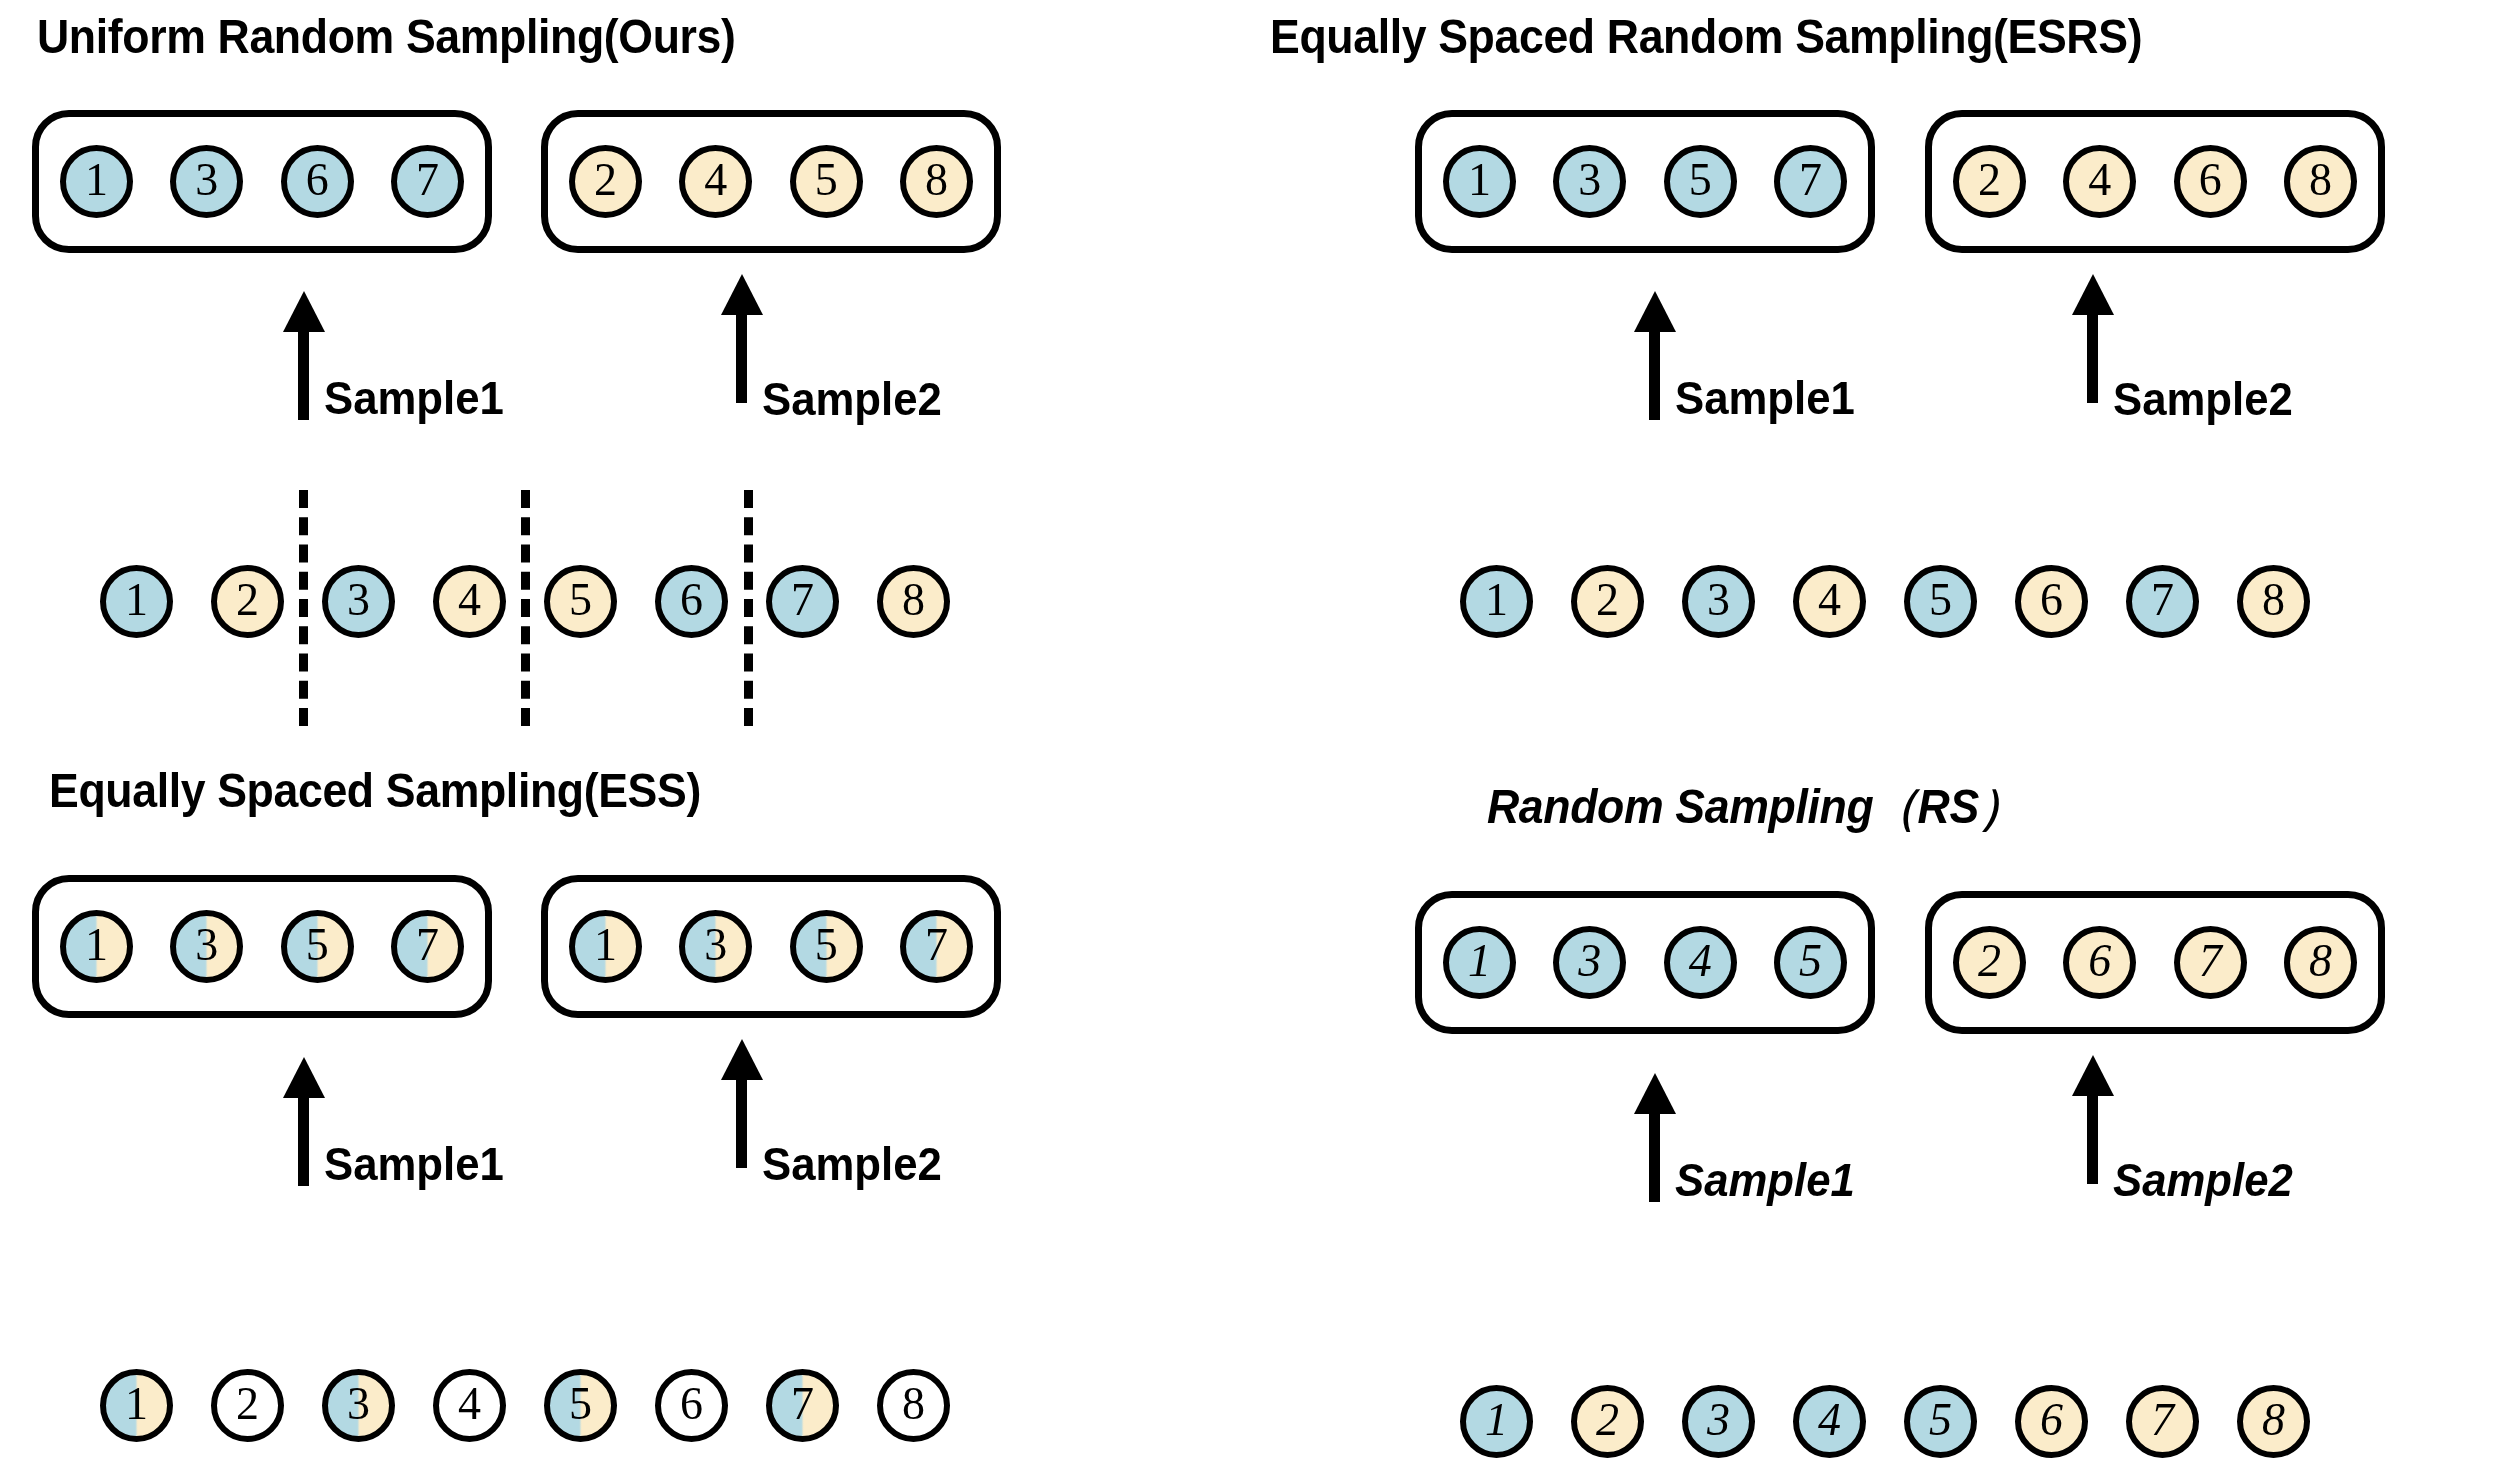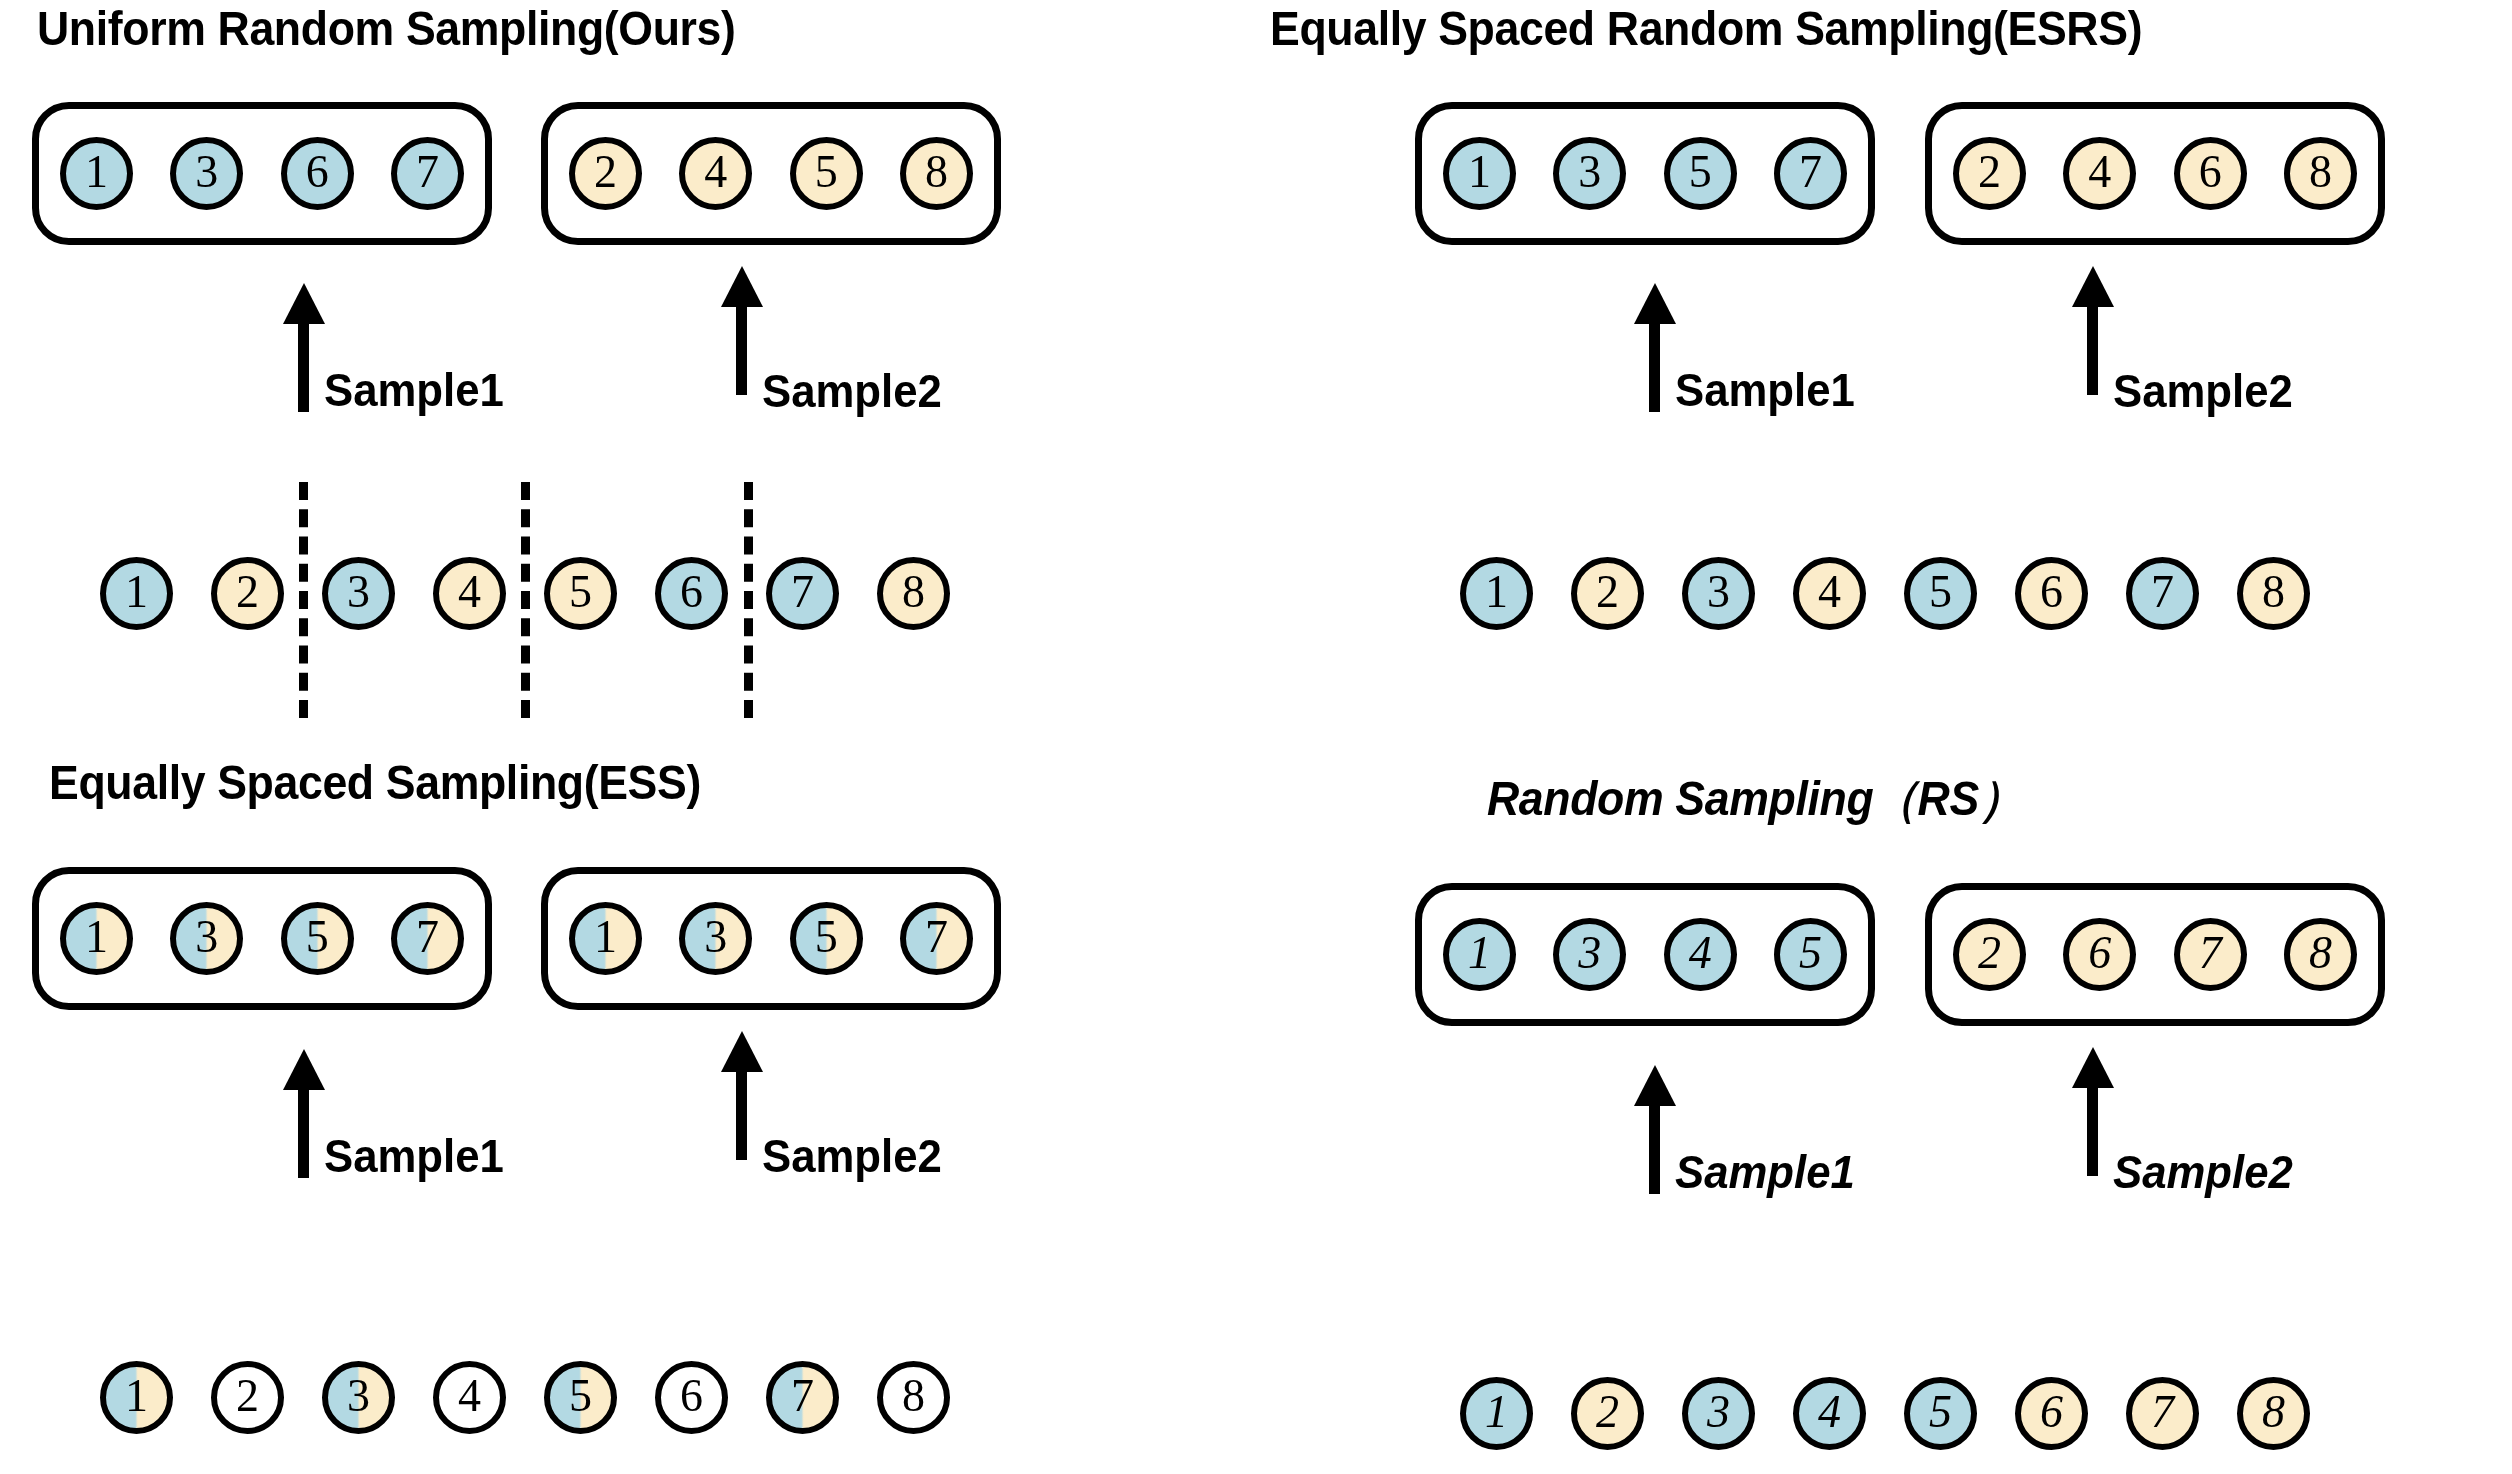--- a/index.html
+++ b/index.html
@@ -4,21 +4,21 @@
 <style>
   html,body{margin:0;padding:0;background:#ffffff;}
   body{
     width:2512px;height:1474px;
     font-family:"Liberation Sans", sans-serif;
     -webkit-font-smoothing:antialiased;
   }
   .canvas{position:relative;width:2512px;height:1474px;overflow:hidden;background:#fff;}
 
   
-  .panel{position:absolute;}
+  .panel{position:absolute;margin-top:8px;}
   #panel-urs {left:0px;   top:0px;   width:1256px;height:740px;}
   #panel-esrs{left:1256px;top:0px;   width:1256px;height:740px;text-align:center;}
   #panel-ess {left:0px;   top:724px; width:1256px;height:734px;}
   #panel-rs  {left:1256px;top:740px; width:1256px;height:734px;font-style:italic;}
 
   .panel-title{
     position:absolute;
     font-weight:bold;
     font-size:48px;
     line-height:48px;

